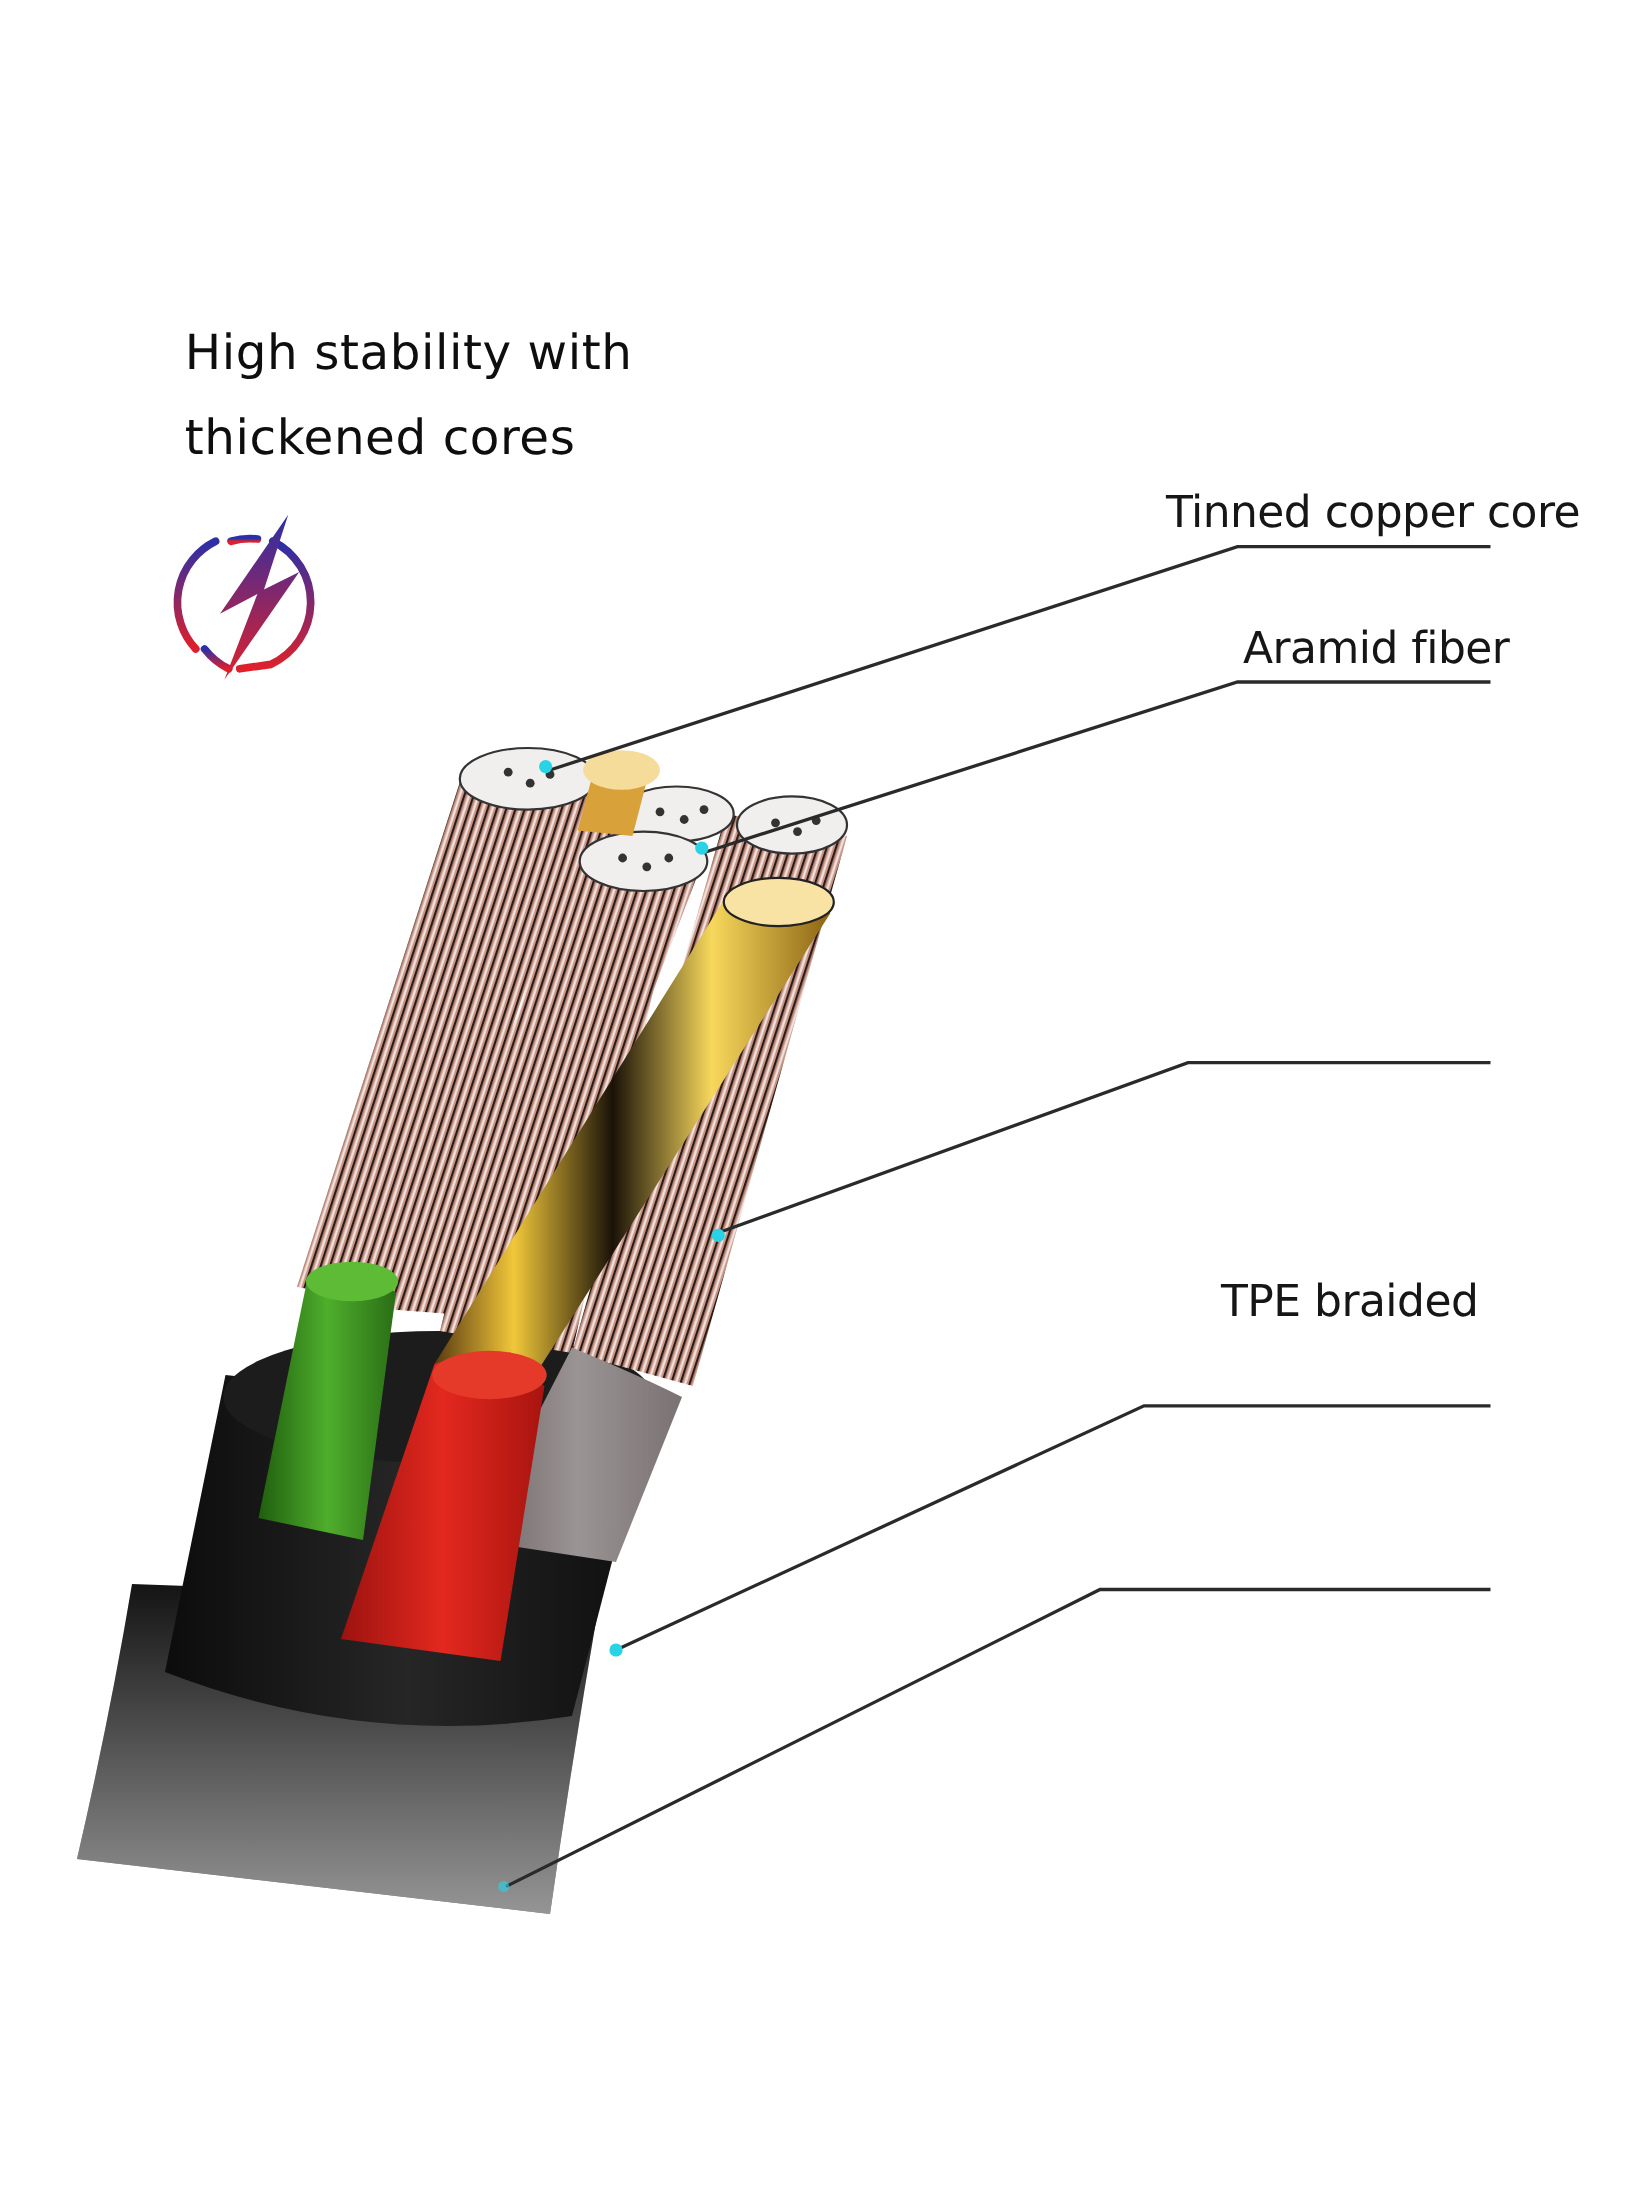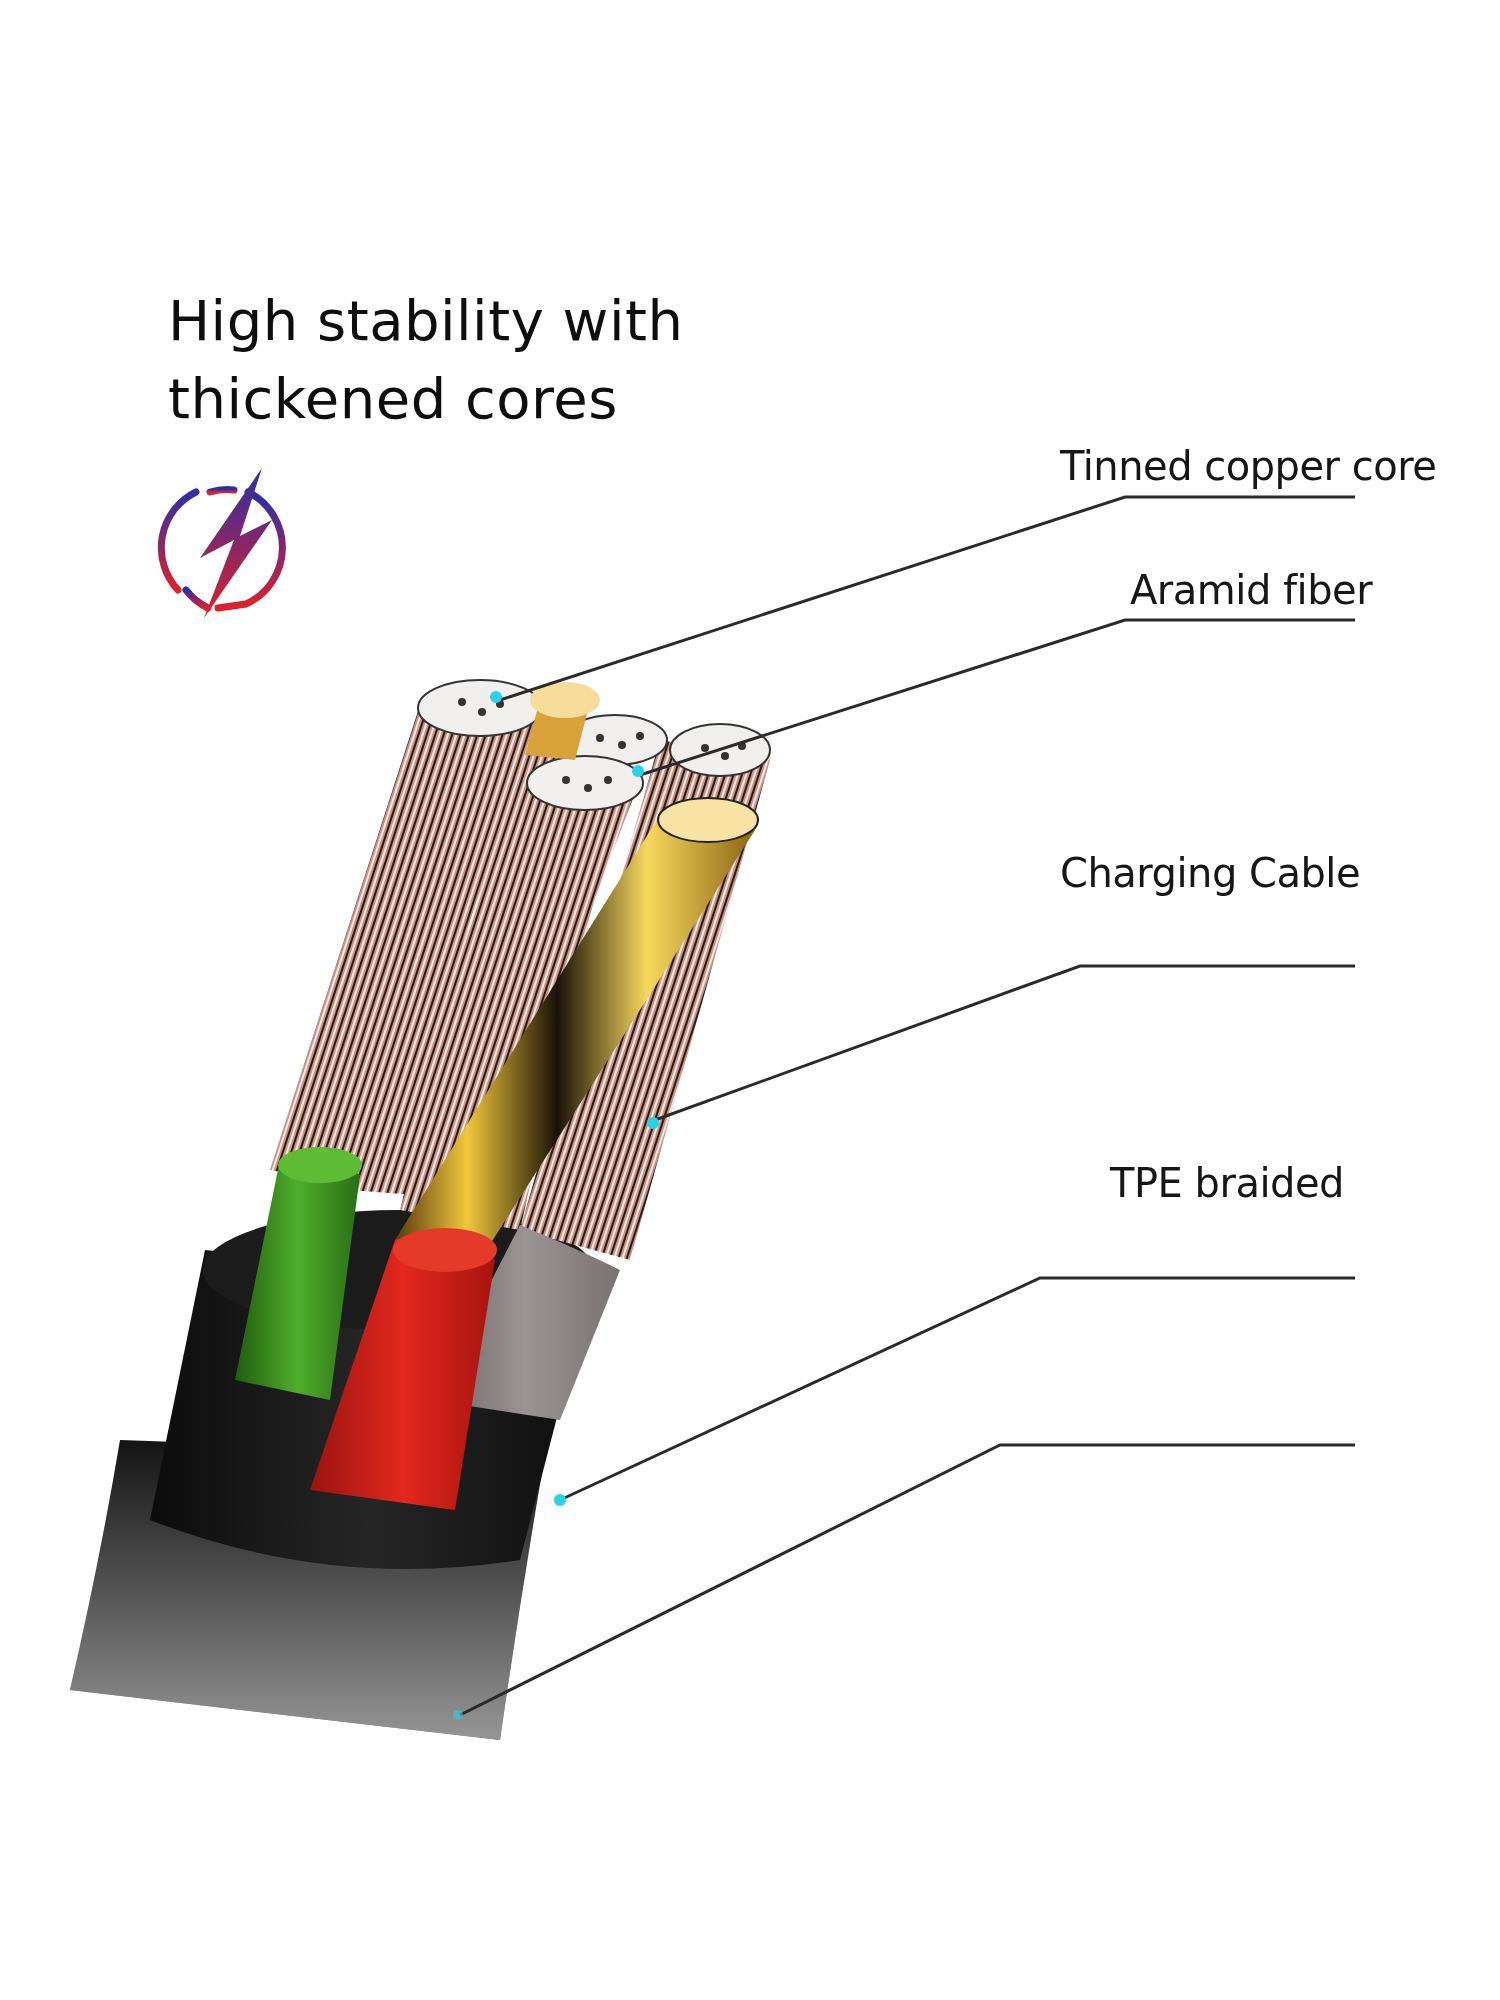--- a/index.html
+++ b/index.html
@@ -1,18 +1,18 @@
 <!DOCTYPE html>
 <html><head>
 <meta charset="utf-8">
 <style>
   html, body { margin: 0; padding: 0; background: #ffffff; }
   body { width: 1500px; height: 2000px; position: relative; overflow: hidden;
          font-family: "DejaVu Sans", "Liberation Sans", sans-serif; color: #111; }
-  .title { position: absolute; left: 168px; top: 282px; font-size: 56px; line-height: 78px;
+  .title { position: absolute; left: 168px; top: 282px; font-size: 44px; line-height: 78px;
            font-weight: 500; letter-spacing: 0.5px; color: #0e0e0e; }
   .title div { white-space: nowrap; }
   .bolt { position: absolute; left: 148px; top: 462px; width: 150px; height: 160px; }
   .art { position: absolute; left: 0; top: 0; width: 1500px; height: 2000px; }
   .label { position: absolute; font-size: 40px; line-height: 50px; color: #161616;
            text-align: left; white-space: nowrap; letter-spacing: -0.5px; }
   .label div { white-space: nowrap; }
   .l1 { left: 1060px; top: 441px; width: 390px; }
   .l2 { left: 1130px; top: 565px; width: 260px; }
   .l3 { left: 1060px; top: 848px; width: 320px; }
@@ -153,19 +153,18 @@
   </g>
 </svg>
 
 <div class="label l1">
   <div>Tinned copper core</div>
 </div>
 <div class="label l2">
   <div>Aramid fiber</div>
 </div>
 <div class="label l3">
-  <div>Charging Cable</div>
 </div>
 <div class="label l4">
   <div>TPE braided</div>
 </div>
 <div class="label l5">
 </div>
 
 </body></html>

